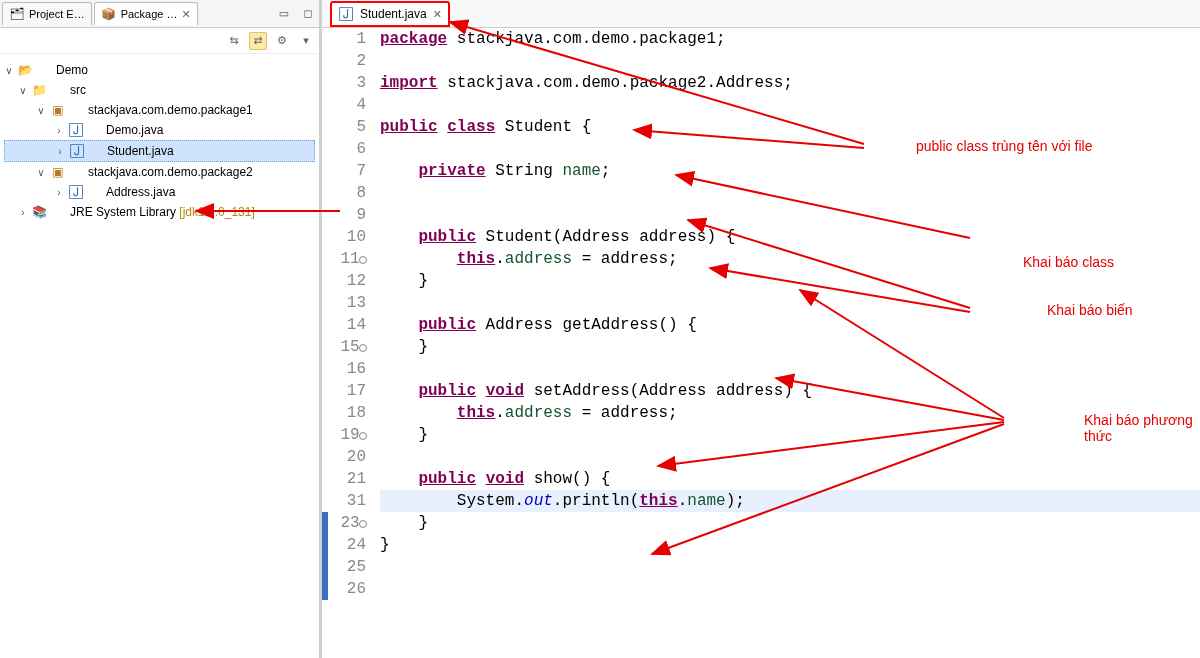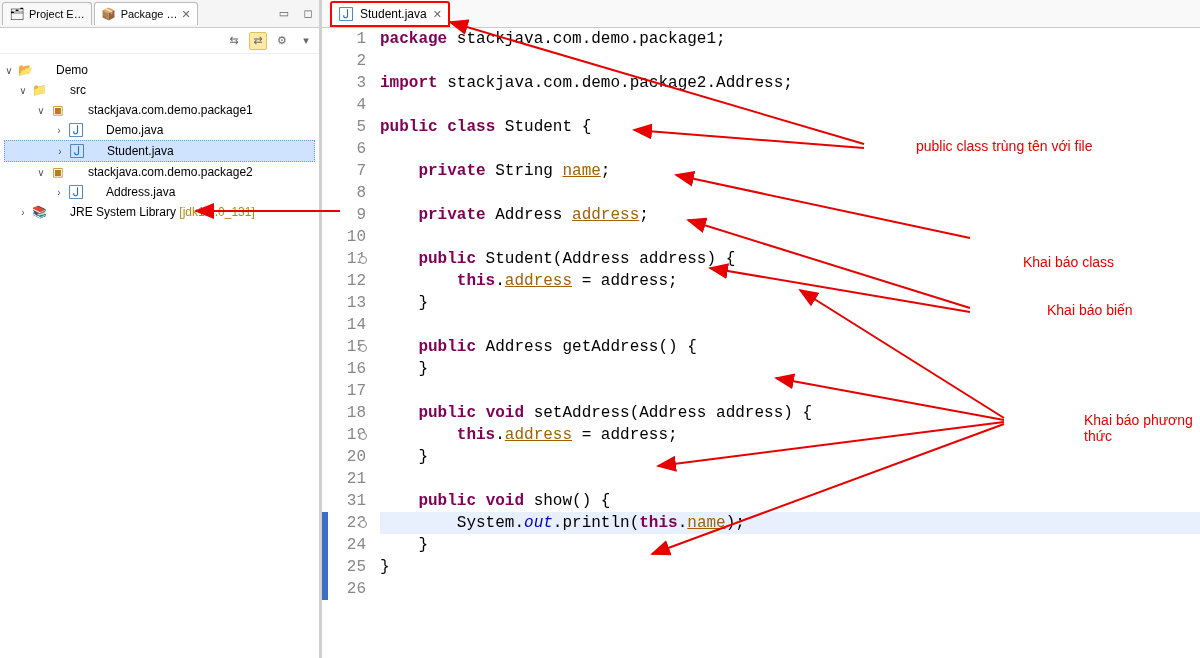--- a/index.html
+++ b/index.html
@@ -27,28 +27,28 @@
 .ico-jre { color: #7e5a38; }
 .tree-label { color: #000; margin-left: 18px; }
 .tree-label .extra { color: #b8860b; }
 .right-panel { flex: 1; display: flex; flex-direction: column; position: relative; }
 .editor-tabs { height: 28px; display: flex; align-items: flex-end; padding-left: 8px; border-bottom: 1px solid #ccc; background: #f9f9f9; }
 .editor-tab { display: flex; align-items: center; padding: 3px 6px; border: 2px solid red; border-radius: 3px 3px 0 0; background: #fff; font-size: 12px; gap: 6px; }
 .editor { display: flex; flex: 1; font-family: Consolas, "Courier New", monospace; font-size: 16px; line-height: 22px; overflow: hidden; }
 .gutter { width: 38px; text-align: right; color: #888; background: #fff; padding-right: 6px; user-select: none; }
 .gutter.marker { width: 12px; background: #fff; }
 .gutter .line { height: 22px; }
-.gutter .ovr { position: relative; }
+.gutter .ovr { position: relative; text-align: center; }
 .gutter .ovr::after { content:""; position:absolute; right:-1px; top:8px; width:6px; height:6px; border:1px solid #888; border-radius:50%; background:#fff; }
 .code { flex:1; position: relative; padding-left: 8px; }
 .code .line { height: 22px; white-space: pre; }
 .hl-current { background: #e8f0fe; }
 .blue-mark { background:#3b6fc4; }
-.kw { color: #7f0055; font-weight: bold; }
-.fld { color: #a16207; text-decoration: underline; }
+.kw { color: #7f0055; font-weight: bold; text-decoration: underline; }
+.fld { color: #14532d; }
 .sta { color: #0000c0; font-style: italic; }
 .annotation { position: absolute; color: #e60000; font-size: 14px; pointer-events: none; }
 svg.arrows { position: absolute; top: 0; left: 0; pointer-events: none; }
 .ann-text { font-family: "Segoe UI", sans-serif; font-size: 14px; padding-left: 48px; }
 </style>
 </head>
 <body>
 
 <div class="container">
   <div class="left-panel">
@@ -184,21 +184,20 @@
         </div>
       <div class="code" id="code">
           <div class="line"><span class="kw">package</span><span> stackjava.com.demo.package1;</span></div>
           <div class="line"><span></span></div>
           <div class="line"><span class="kw">import</span><span> stackjava.com.demo.package2.Address;</span></div>
           <div class="line"><span></span></div>
           <div class="line"><span class="kw">public</span><span> </span><span class="kw">class</span><span> Student {</span></div>
           <div class="line"><span></span></div>
           <div class="line"><span>    </span><span class="kw">private</span><span> String </span><span class="fld">name</span><span>;</span></div>
           <div class="line"><span></span></div>
-          <div class="line"><span>    </span><span class="kw">private</span><span> Address </span><span class="fld">address</span><span>;</span></div>
           <div class="line"><span></span></div>
           <div class="line"><span>    </span><span class="kw">public</span><span> Student(Address address) {</span></div>
           <div class="line"><span>        </span><span class="kw">this</span><span>.</span><span class="fld">address</span><span> = address;</span></div>
           <div class="line"><span>    }</span></div>
           <div class="line"><span></span></div>
           <div class="line"><span>    </span><span class="kw">public</span><span> Address getAddress() {</span></div>
           <div class="line"><span>    }</span></div>
           <div class="line"><span></span></div>
           <div class="line"><span>    </span><span class="kw">public</span><span> </span><span class="kw">void</span><span> setAddress(Address address) {</span></div>
           <div class="line"><span>        </span><span class="kw">this</span><span>.</span><span class="fld">address</span><span> = address;</span></div>

